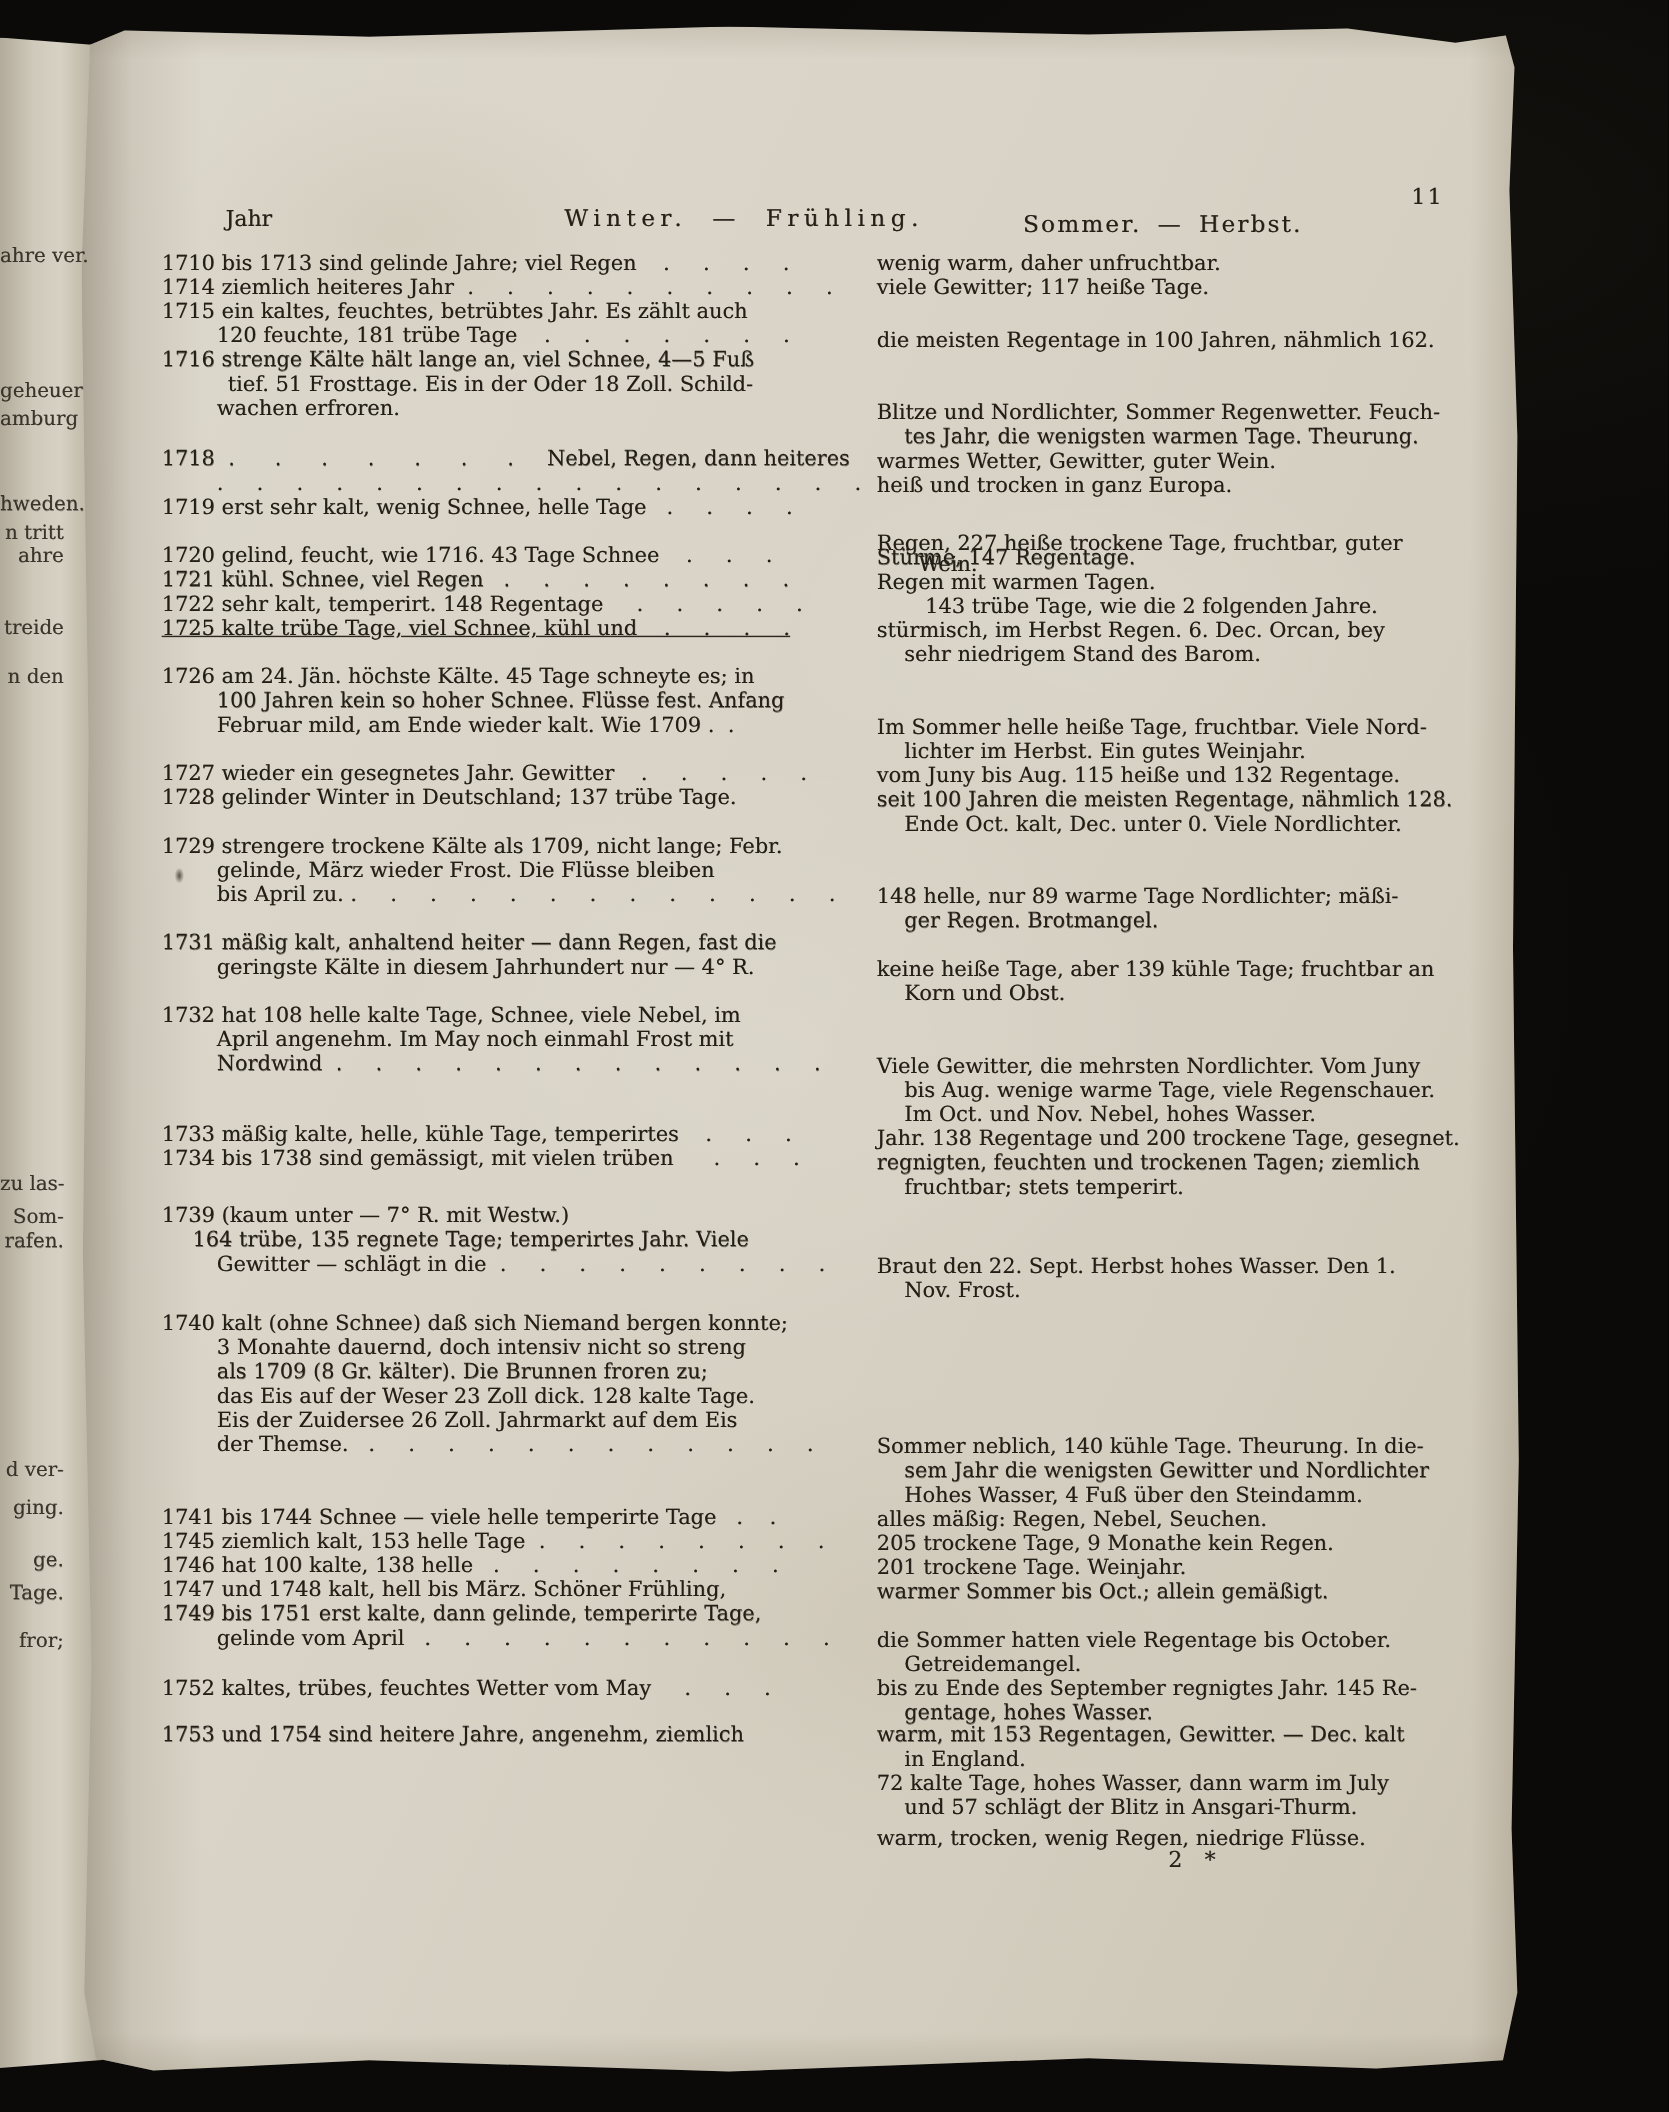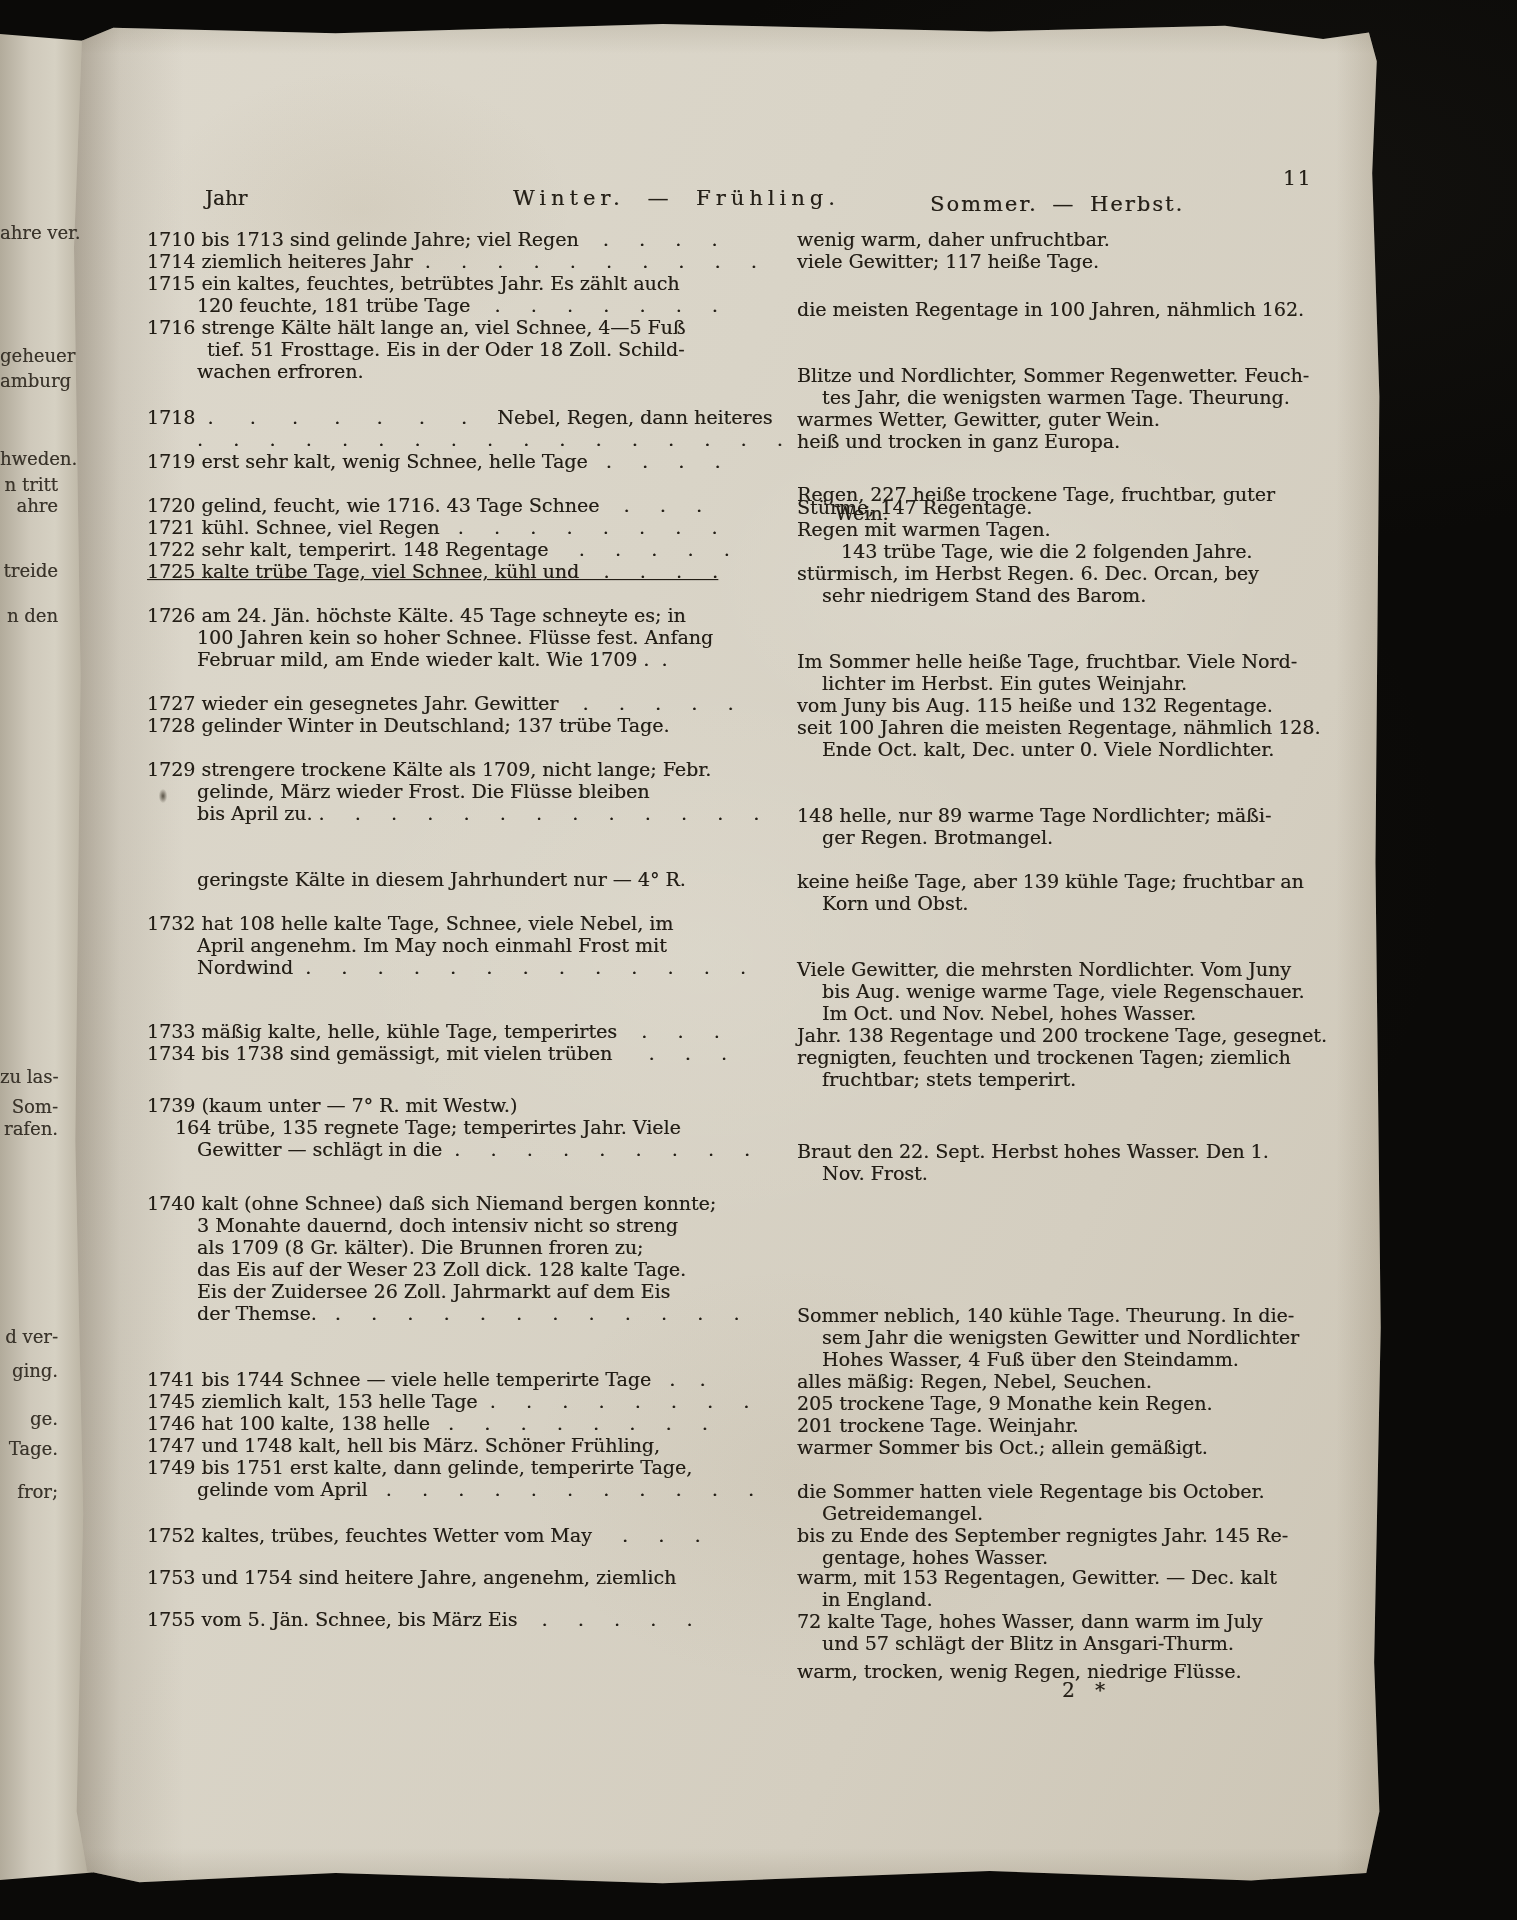--- a/index.html
+++ b/index.html
@@ -75,20 +75,21 @@
       <div class="line left-col-line" style="left: 147px; top: 538px;">1722 sehr kalt, temperirt. 148 Regentage     .     .     .     .     .</div>
       <div class="line left-col-line" style="left: 147px; top: 560px; text-decoration: underline;">1725 kalte trübe Tage, viel Schnee, kühl und    .     .     .     .</div>
       <div class="line left-col-line" style="left: 147px; top: 604px;">1726 am 24. Jän. höchste Kälte. 45 Tage schneyte es; in</div>
       <div class="line left-col-line" style="left: 197px; top: 626px;">100 Jahren kein so hoher Schnee. Flüsse fest. Anfang</div>
       <div class="line left-col-line" style="left: 197px; top: 648px;">Februar mild, am Ende wieder kalt. Wie 1709 .  .</div>
       <div class="line left-col-line" style="left: 147px; top: 692px;">1727 wieder ein gesegnetes Jahr. Gewitter    .     .     .     .     .</div>
       <div class="line left-col-line" style="left: 147px; top: 714px;">1728 gelinder Winter in Deutschland; 137 trübe Tage.</div>
       <div class="line left-col-line" style="left: 147px; top: 758px;">1729 strengere trockene Kälte als 1709, nicht lange; Febr.</div>
       <div class="line left-col-line" style="left: 197px; top: 780px;">gelinde, März wieder Frost. Die Flüsse bleiben</div>
       <div class="line left-col-line" style="left: 197px; top: 802px;">bis April zu. .     .     .     .     .     .     .     .     .     .     .     .     .</div>
+      <div class="line left-col-line" style="left: 147px; top: 846px;">1731 mäßig kalt, anhaltend heiter — dann Regen, fast die</div>
       <div class="line left-col-line" style="left: 197px; top: 868px;">geringste Kälte in diesem Jahrhundert nur — 4° R.</div>
       <div class="line left-col-line" style="left: 147px; top: 912px;">1732 hat 108 helle kalte Tage, Schnee, viele Nebel, im</div>
       <div class="line left-col-line" style="left: 197px; top: 934px;">April angenehm. Im May noch einmahl Frost mit</div>
       <div class="line left-col-line" style="left: 197px; top: 956px;">Nordwind  .     .     .     .     .     .     .     .     .     .     .     .     .</div>
       <div class="line left-col-line" style="left: 147px; top: 1020px;">1733 mäßig kalte, helle, kühle Tage, temperirtes    .     .     .</div>
       <div class="line left-col-line" style="left: 147px; top: 1042px;">1734 bis 1738 sind gemässigt, mit vielen trüben      .     .     .</div>
       <div class="line left-col-line" style="left: 147px; top: 1094px;">1739 (kaum unter — 7° R. mit Westw.)</div>
       <div class="line left-col-line" style="left: 175px; top: 1116px;">164 trübe, 135 regnete Tage; temperirtes Jahr. Viele</div>
       <div class="line left-col-line" style="left: 197px; top: 1138px;">Gewitter — schlägt in die  .     .     .     .     .     .     .     .     .</div>
       <div class="line left-col-line" style="left: 147px; top: 1192px;">1740 kalt (ohne Schnee) daß sich Niemand bergen konnte;</div>
@@ -98,21 +99,20 @@
       <div class="line left-col-line" style="left: 197px; top: 1280px;">Eis der Zuidersee 26 Zoll. Jahrmarkt auf dem Eis</div>
       <div class="line left-col-line" style="left: 197px; top: 1302px;">der Themse.   .     .     .     .     .     .     .     .     .     .     .     .</div>
       <div class="line left-col-line" style="left: 147px; top: 1368px;">1741 bis 1744 Schnee — viele helle temperirte Tage   .    .</div>
       <div class="line left-col-line" style="left: 147px; top: 1390px;">1745 ziemlich kalt, 153 helle Tage  .     .     .     .     .     .     .     .</div>
       <div class="line left-col-line" style="left: 147px; top: 1412px;">1746 hat 100 kalte, 138 helle   .     .     .     .     .     .     .     .</div>
       <div class="line left-col-line" style="left: 147px; top: 1434px;">1747 und 1748 kalt, hell bis März. Schöner Frühling,</div>
       <div class="line left-col-line" style="left: 147px; top: 1456px;">1749 bis 1751 erst kalte, dann gelinde, temperirte Tage,</div>
       <div class="line left-col-line" style="left: 197px; top: 1478px;">gelinde vom April   .     .     .     .     .     .     .     .     .     .     .</div>
       <div class="line left-col-line" style="left: 147px; top: 1524px;">1752 kaltes, trübes, feuchtes Wetter vom May     .     .     .</div>
       <div class="line left-col-line" style="left: 147px; top: 1566px;">1753 und 1754 sind heitere Jahre, angenehm, ziemlich</div>
-      <div class="line left-col-line" style="left: 147px; top: 1608px;">1755 vom 5. Jän. Schnee, bis März Eis    .     .     .     .     .</div>
       <div class="line right-col-line" style="left: 797px; top: 228px;">wenig warm, daher unfruchtbar.</div>
       <div class="line right-col-line" style="left: 797px; top: 250px;">viele Gewitter; 117 heiße Tage.</div>
       <div class="line right-col-line" style="left: 797px; top: 298px;">die meisten Regentage in 100 Jahren, nähmlich 162.</div>
       <div class="line right-col-line" style="left: 797px; top: 364px;">Blitze und Nordlichter, Sommer Regenwetter. Feuch-</div>
       <div class="line right-col-line" style="left: 822px; top: 386px;">tes Jahr, die wenigsten warmen Tage. Theurung.</div>
       <div class="line right-col-line" style="left: 797px; top: 408px;">warmes Wetter, Gewitter, guter Wein.</div>
       <div class="line right-col-line" style="left: 797px; top: 430px;">heiß und trocken in ganz Europa.</div>
       <div class="line right-col-line" style="left: 797px; top: 452px; margin-top: 31px;">Regen, 227 heiße trockene Tage, fruchtbar, guter</div>
       <div class="line right-col-line" style="left: 835px; top: 474px; margin-top: 28px;">Wein.</div>
       <div class="line right-col-line" style="left: 797px; top: 496px;">Stürme, 147 Regentage.</div>

